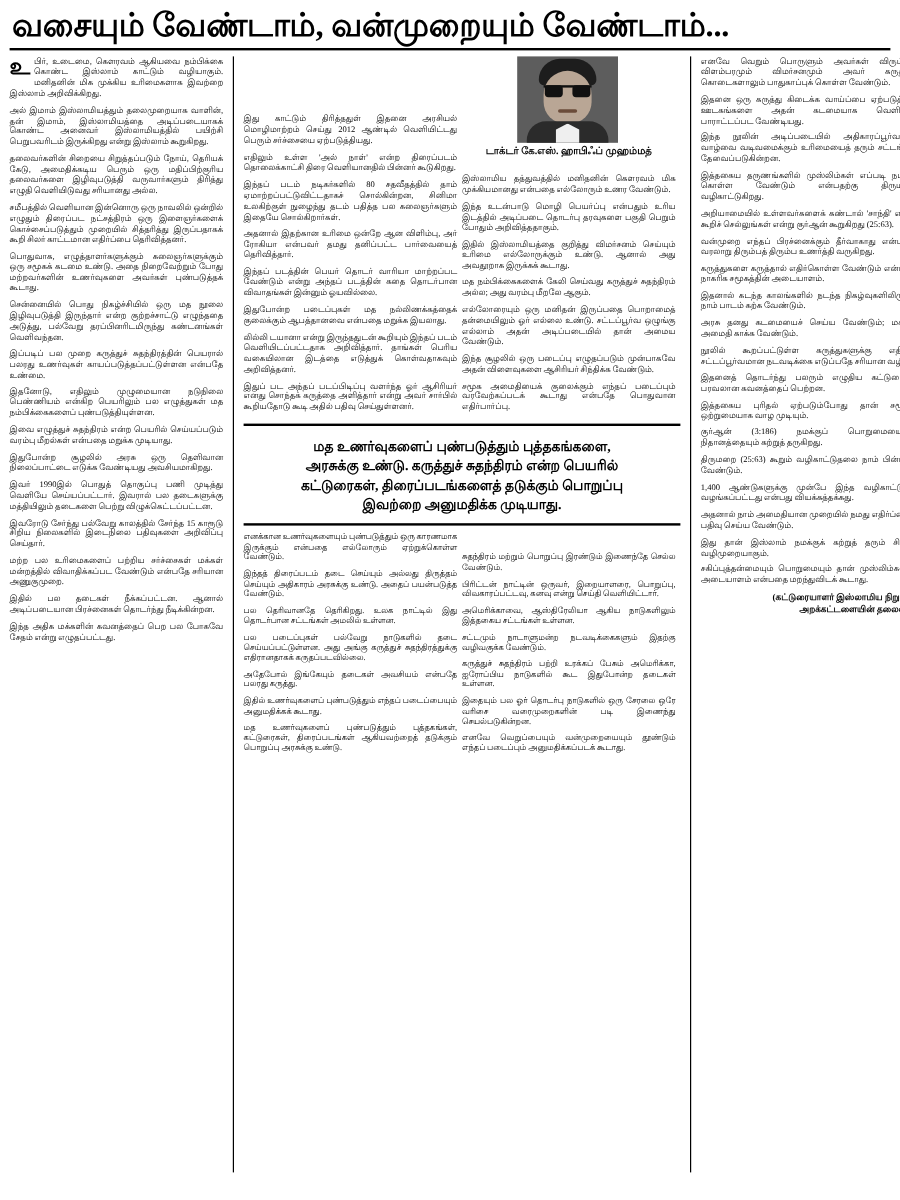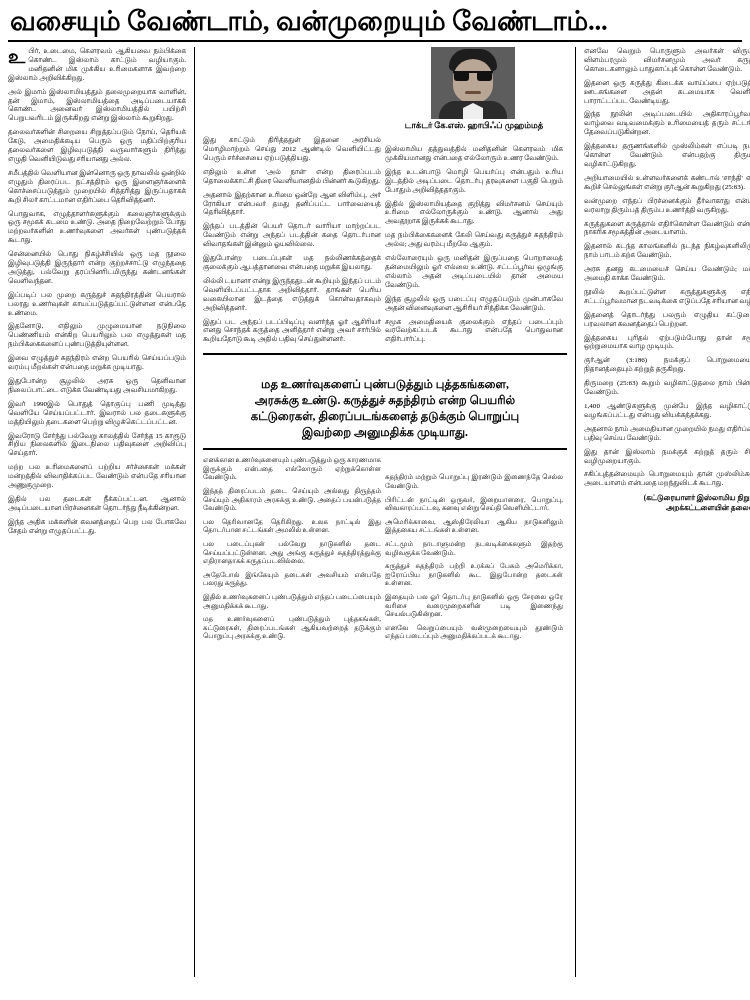--- a/index.html
+++ b/index.html
@@ -119,21 +119,21 @@
     font-weight:bold;
     font-size:8.4px;
     text-align:center;
     margin:2px 0 14px 0;
     line-height:10px;
   }
   
   .pullquote{
     border-top:2px solid #000;
     border-bottom:2px solid #000;
-    padding:22px 4px 7px 4px;
+    padding:10px 4px 7px 4px;
     margin:4px 0 6px 0;
     text-align:center;
     font-family:"Liberation Serif", serif;
     font-weight:bold;
     font-size:11.6px;
     line-height:16px;
   }
   .pullquote div{margin:0;}
   .footer-note{
     font-family:"Liberation Serif", serif;
@@ -179,20 +179,21 @@
       <p class="body-txt">இந்த அதிக மக்களின் கவனத்தைப் பெற பல போகவே சேதம் என்று எழுதப்பட்டது.</p>
     </div>
 
     <div class="vsep"></div>
 
     <div style="flex:0 0 364px;">
       <div class="twocol-sub">
         <div class="col">
           <p class="body-txt">இது காட்டும் திரித்ததுள் இதனை அரசியல் மொழிமாற்றம் செய்து 2012 ஆண்டில் வெளியிட்டது பெரும் சர்ச்சையை ஏற்படுத்தியது.</p>
           <p class="body-txt">எதிலும் உள்ள 'அல் நாள்' என்ற திரைப்படம் தொலைக்காட்சி திரை வெளியானதில் பின்னர் கூடுகிறது.</p>
+          <p class="body-txt">இந்தப் படம் நடிகர்களில் 80 சதவீதத்தில் தாம் ஏமாற்றப்பட்டுவிட்டதாகச் சொல்கின்றன, சினிமா உலகிற்குள் நுழைந்து தடம் பதித்த பல கலைஞர்களும் இதையே சொல்கிறார்கள்.</p>
           <p class="body-txt">அதனால் இதற்கான உரிமை ஒன்றே ஆன விளிம்பு, அர் ரோகியா என்பவர் தமது தனிப்பட்ட பார்வையைத் தெரிவித்தார்.</p>
           <p class="body-txt">இந்தப் படத்தின் பெயர் தொடர் வாரியா மாற்றப்பட வேண்டும் என்று அந்தப் படத்தின் கதை தொடர்பான விவாதங்கள் இன்னும் ஓயவில்லை.</p>
           <p class="body-txt">இதுபோன்ற படைப்புகள் மத நல்லிணக்கத்தைக் குலைக்கும் ஆபத்தானவை என்பதை மறுக்க இயலாது.</p>
           <p class="body-txt">லில்லி டயானா என்று இருந்ததுடன் கூறியும் இந்தப் படம் வெளியிடப்பட்டதாக அறிவித்தார். தாங்கள் பெரிய வகையிலான இடத்தை எடுத்துக் கொள்வதாகவும் அறிவித்தனர்.</p>
           <p class="body-txt">இதுப் பட அந்தப் படப்பிடிப்பு வளர்ந்த ஓர் ஆசிரியர் எனது சொந்தக் கருத்தை அளித்தார் என்று அவர் சார்பில் கூறியதோடு கூடி அதில் பதிவு செய்துள்ளனர்.</p>
         </div>
 
         <div class="col">
           <div class="photo-wrap">
             <div class="photo">

